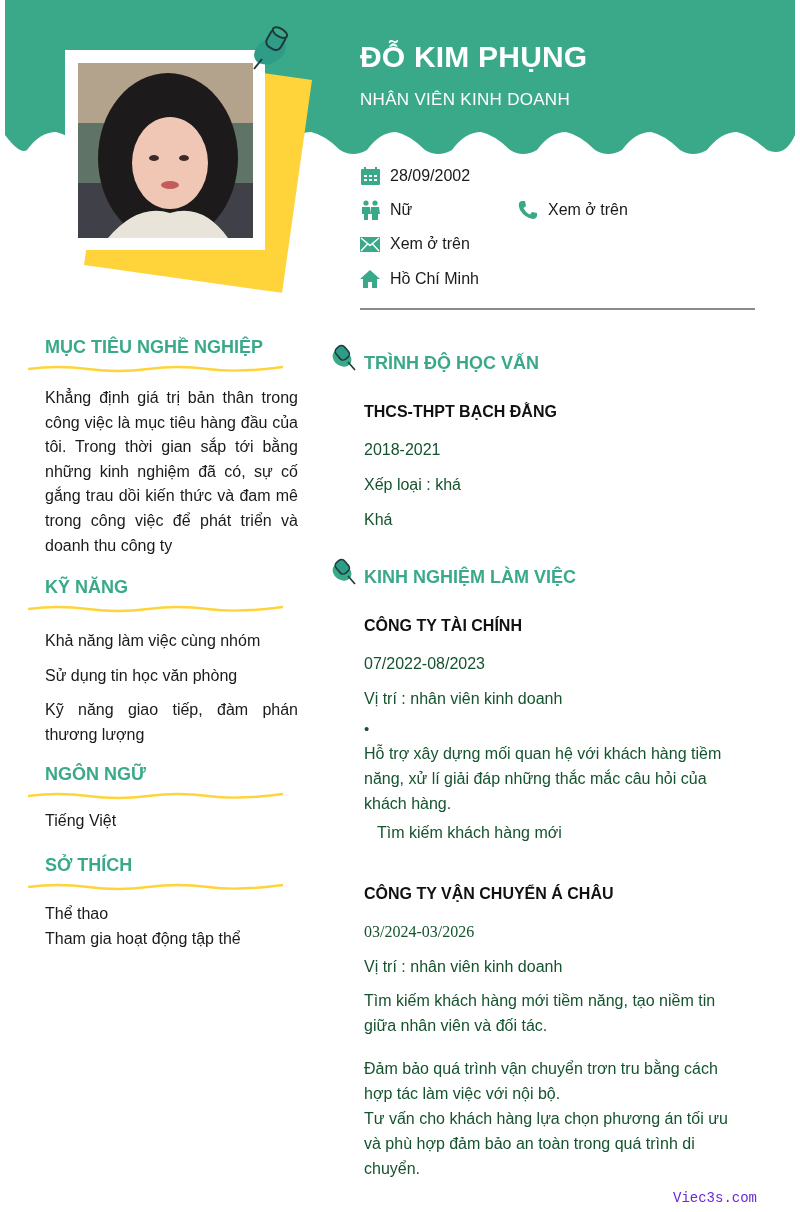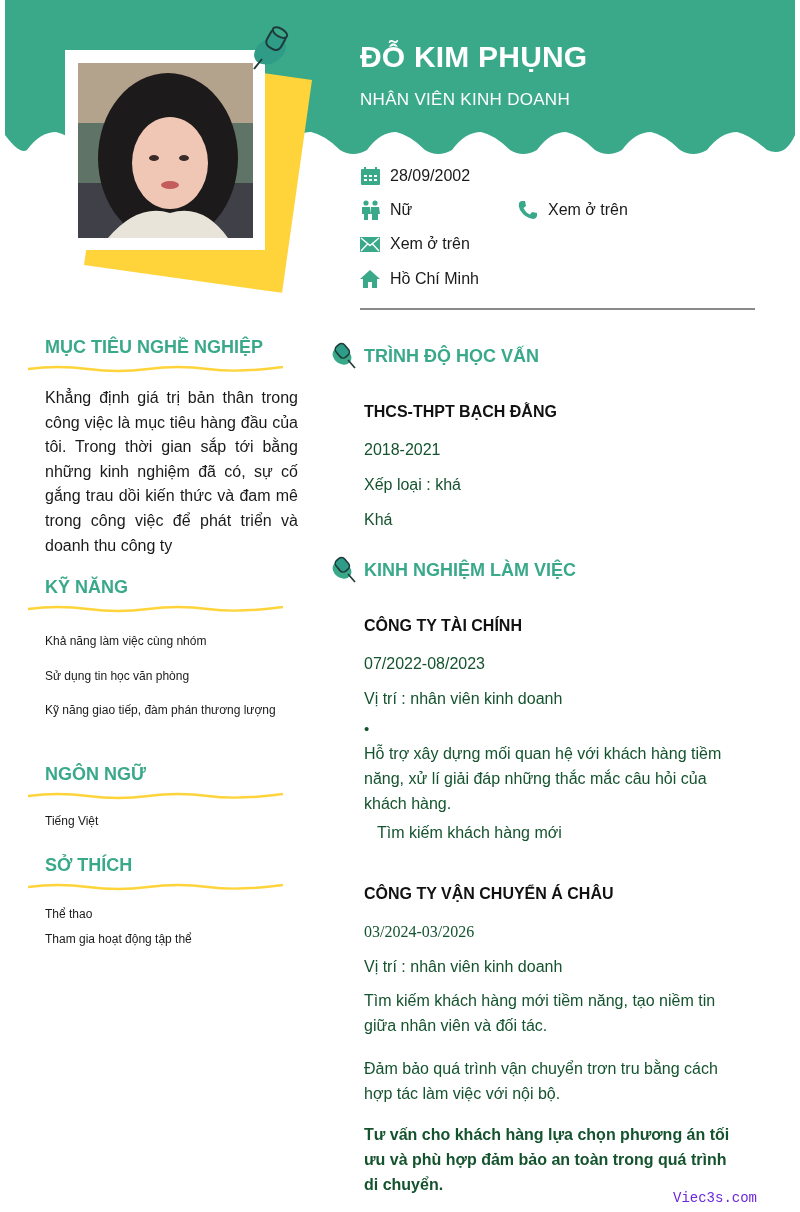--- a/index.html
+++ b/index.html
@@ -21,25 +21,25 @@
   .info-row { position: absolute; height: 26px; display: flex; align-items: center; font-size: 16px; color: #1a1a1a; white-space: nowrap; }
   .info-row .ico { width: 20px; height: 20px; margin-right: 10px; display: inline-flex; align-items: center; justify-content: center; }
   .info-divider { position: absolute; left: 360px; top: 308px; width: 395px; height: 2px; background: #8a8a8a; }
 
   .left-col { position: absolute; left: 28px; top: 330px; width: 270px; }
   .l-section { position: absolute; left: 0; width: 270px; }
   .l-title { position: relative; margin-left: 17px; font-size: 18px; font-weight: bold; color: #3aa98a; height: 26px; line-height: 26px; }
   .squiggle { display: block; margin-top: 4px; }
   .l-body { margin-left: 17px; width: 253px; font-size: 16px; line-height: 24.6px; color: #1a1a1a; }
   .l-body.justify { text-align: justify; }
-  .l-item { font-size: 12px; line-height: 24.6px; margin-bottom: 10px; text-align: justify; }
+  .l-item { font-size: 16px; line-height: 24.6px; margin-bottom: 10px; text-align: justify; }
   .l-item.tight { margin-bottom: 0; }
 
   .right-col { position: absolute; left: 330px; top: 335px; width: 420px; }
-  .r-head { position: absolute; display: flex; align-items: center; height: 36px; }
+  .r-head { position: absolute; display: flex; align-items: flex-end; height: 36px; }
   .r-head .pin { width: 30px; height: 32px; margin-right: 4px; }
   .r-title { font-size: 18px; font-weight: bold; color: #3aa98a; }
   .r-block { position: absolute; left: 34px; width: 375px; }
   .r-org { font-size: 16px; font-weight: bold; color: #111111; height: 24px; line-height: 24px; }
   .r-line { font-size: 16px; line-height: 25px; color: #14532d; }
   .watermark { position: absolute; left: 673px; top: 1190px; font-family: "Liberation Mono", "DejaVu Sans Mono", monospace; font-size: 14px; color: #6d28d9; }
 </style>
 </head>
 <body>
 
@@ -221,17 +221,17 @@
     <div class="r-line" style="margin-top:2px;width:370px;">Hỗ trợ xây dựng mối quan hệ với khách hàng tiềm năng, xử lí giải đáp những thắc mắc câu hỏi của khách hàng.</div>
     <div class="r-line" style="margin-top:4px;padding-left:13px;">Tìm kiếm khách hàng mới</div>
   </div>
 
   <div class="r-block" style="top:547px;">
     <div class="r-org">CÔNG TY VẬN CHUYỂN Á CHÂU</div>
     <div class="r-line" style="margin-top:13px;font-family:Liberation Serif, serif;">03/2024-03/2026</div>
     <div class="r-line" style="margin-top:10px;">Vị trí : nhân viên kinh doanh</div>
     <div class="r-line" style="margin-top:9px;width:370px;">Tìm kiếm khách hàng mới tiềm năng, tạo niềm tin giữa nhân viên và đối tác.</div>
     <div class="r-line" style="margin-top:18px;width:370px;">Đảm bảo quá trình vận chuyển trơn tru bằng cách hợp tác làm việc với nội bộ.</div>
-    <div class="r-line" style="margin-top:16px;width:370px;font-weight:bold;">Tư vấn cho khách hàng lựa chọn phương án tối ưu và phù hợp đảm bảo an toàn trong quá trình di chuyển.</div>
+    <div class="r-line" style="margin-top:0;width:370px;">Tư vấn cho khách hàng lựa chọn phương án tối ưu và phù hợp đảm bảo an toàn trong quá trình di chuyển.</div>
   </div>
 </div>
 
 <div class="watermark">Viec3s.com</div>
 
 </body></html>

